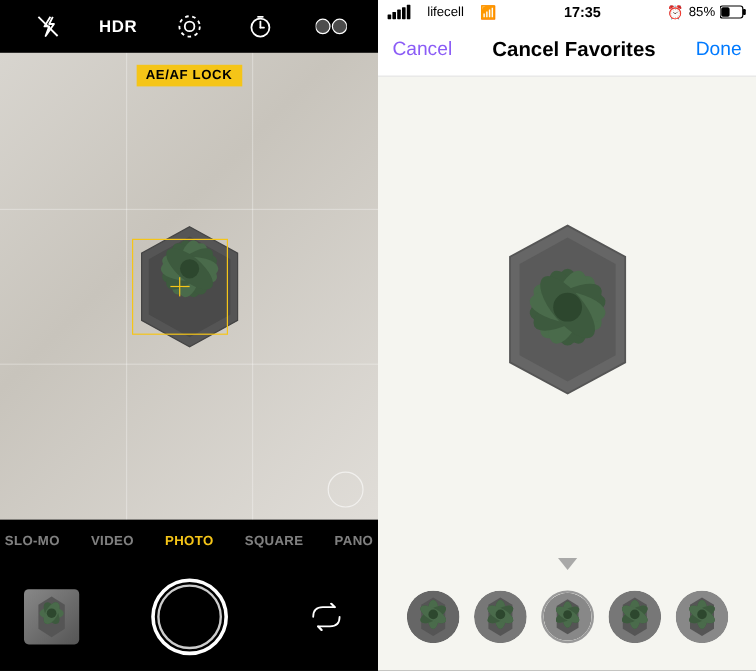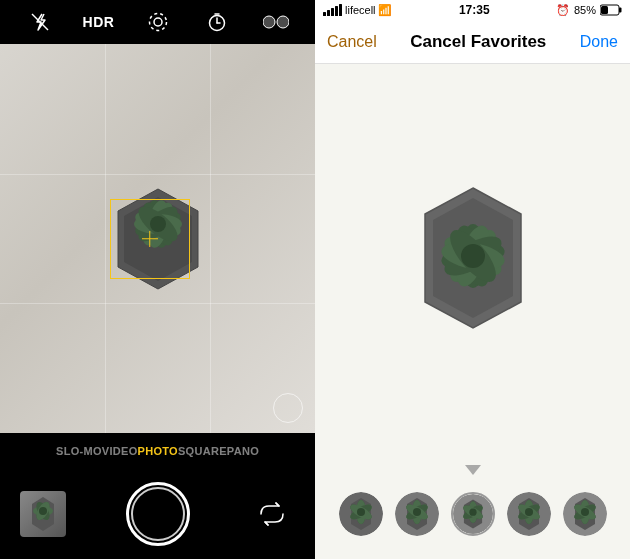--- a/index.html
+++ b/index.html
@@ -144,21 +144,21 @@
     
     .camera-bottom {
       background: #000;
       flex-shrink: 0;
     }
 
     .camera-modes {
       height: 36px;
       display: flex;
       align-items: center;
-      justify-content: center;
+      justify-content: space-between;
       padding: 0 4px;
     }
 
     .mode-label {
       color: rgba(255,255,255,0.5);
       font-size: 11px;
       font-weight: 600;
       letter-spacing: 0.3px;
       text-transform: uppercase;
     }
@@ -236,21 +236,21 @@
       justify-content: space-between;
       padding: 0 8px;
       font-size: 11px;
       color: #000;
       flex-shrink: 0;
     }
 
     .status-left {
       display: flex;
       align-items: center;
-      gap: 3px;
+      gap: 14px;
     }
 
     .signal-bars {
       display: flex;
       align-items: flex-end;
       gap: 1px;
       height: 12px;
     }
 
     .signal-bar {
@@ -281,21 +281,21 @@
       height: 44px;
       display: flex;
       align-items: center;
       justify-content: space-between;
       padding: 0 12px;
       border-bottom: 1px solid #e0e0e0;
       flex-shrink: 0;
     }
 
     .nav-cancel {
-      color: #a16207;
+      color: #8b5cf6;
       font-size: 16px;
     }
 
     .nav-title {
       color: #000;
       font-size: 17px;
       font-weight: 600;
     }
 
     .nav-done {
@@ -411,20 +411,21 @@
     </div>
   </div>
 
   <div class="camera-viewfinder">
 
     <div class="grid-line-h" style="top:33.3%"></div>
     <div class="grid-line-h" style="top:66.6%"></div>
     <div class="grid-line-v" style="left:33.3%"></div>
     <div class="grid-line-v" style="left:66.6%"></div>
 
+    <div class="aeaf-badge">AE/AF LOCK</div>
 
     <div class="plant-container">
       <svg viewBox="0 0 160 160" width="160" height="160" class="plant-svg">
 
         <polygon points="80,30 120,52 120,108 80,130 40,108 40,52" fill="#555" stroke="#444" stroke-width="1"></polygon>
 
         <polygon points="80,38 114,57 114,103 80,122 46,103 46,57" fill="#4a4a4a"></polygon>
 
         <ellipse cx="80" cy="65" rx="10" ry="24" fill="#3d5a3e" transform="rotate(-10 80 65)"></ellipse>
         <ellipse cx="80" cy="65" rx="10" ry="24" fill="#4a6b4b" transform="rotate(30 80 65)"></ellipse>

